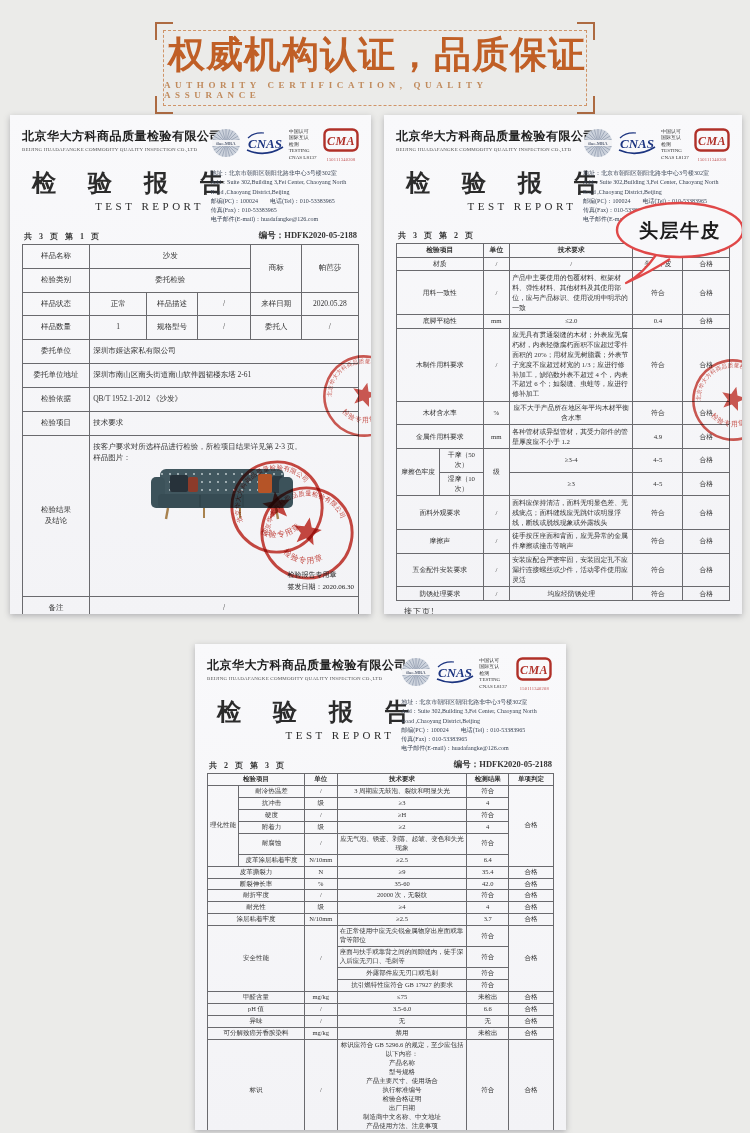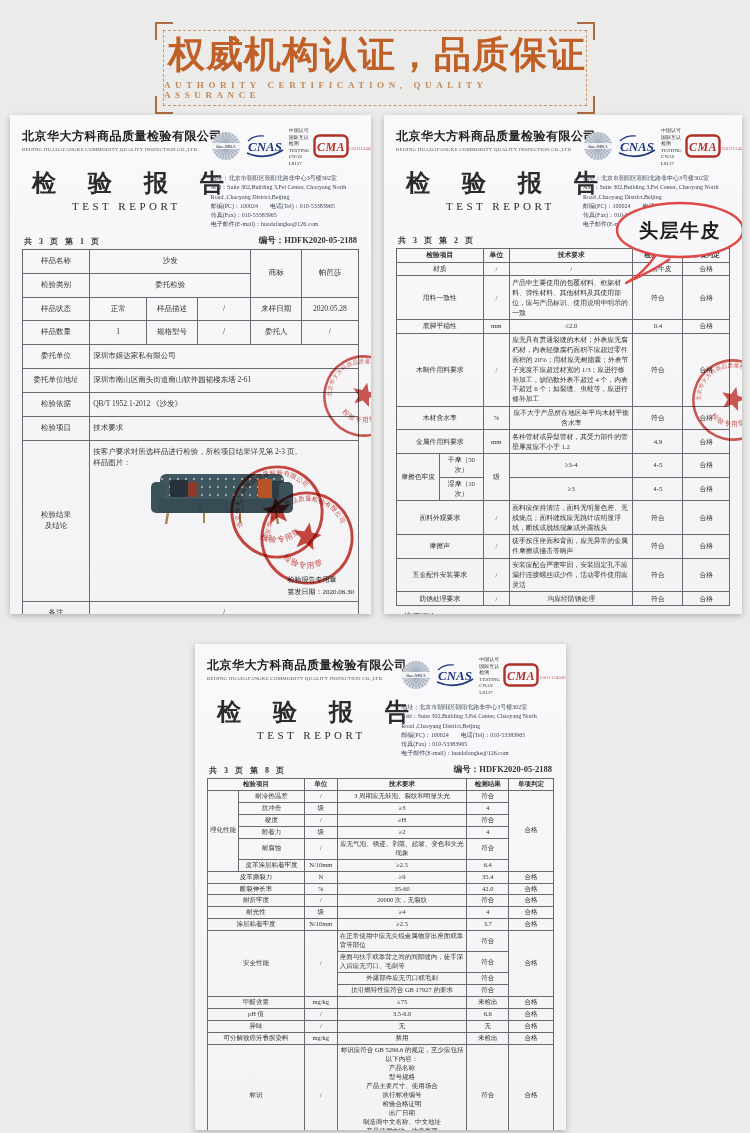--- a/index.html
+++ b/index.html
@@ -35,25 +35,25 @@
     padding:13px 12px 8px 12px;box-sizing:border-box;overflow:hidden;
   }
   #doc1{left:10px;top:115px;width:361px;height:499px;}
   #doc2{left:384px;top:115px;width:358px;height:499px;}
   #doc3{left:195px;top:644px;width:371px;height:486px;}
   .doc-head{display:flex;justify-content:space-between;}
   .dh-left{width:54%;}
   .company-cn{font-weight:bold;font-size:12px;letter-spacing:.5px;color:#1e1e1e;white-space:nowrap;}
   .company-en{font-size:5px;color:#555;margin-top:2px;letter-spacing:.2px;white-space:nowrap;}
   .report-title{font-size:24px;font-weight:bold;letter-spacing:13px;color:#2b2b2b;margin:15px 0 1px 10px;white-space:nowrap;}
-  .report-title-en{font-size:11px;letter-spacing:3.5px;color:#2b2b2b;margin-left:50px;}
+  .report-title-en{font-size:11px;letter-spacing:3.5px;color:#2b2b2b;margin-left:24px;text-align:right;}
   .dh-right{width:44%;}
   .logos{display:flex;align-items:center;gap:3px;}
   .cnas-caption{font-size:5px;line-height:1.3;color:#333;width:34px;}
-  .cma-wrap{display:flex;flex-direction:row;align-items:center;}
+  .cma-wrap{display:flex;flex-direction:column;align-items:center;}
   .cma-number{font-size:4.5px;color:#c05050;margin-top:1px;letter-spacing:.2px;}
   .addr{margin-top:7px;font-size:6px;color:#3a4455;line-height:1.55;}
   .meta-row{display:flex;justify-content:space-between;align-items:flex-end;margin-top:5px;padding:0 2px;gap:24px;}
   .page-label{font-size:8px;font-weight:bold;letter-spacing:2.5px;}
   .report-no{font-size:8.5px;font-weight:bold;}
   
   table{width:100%;border-collapse:collapse;table-layout:fixed;margin-top:2px;}
   td{
     border:1px solid #6a6a6e;text-align:center;vertical-align:middle;
     font-size:7px;line-height:1.45;color:#333;padding:2px;overflow:hidden;
@@ -550,21 +550,21 @@
           <div>地址：北京市朝阳区朝阳北路非中心3号楼302室</div>
           <div>Add：Suite 302,Building 3,Fei Center, Chaoyang North</div>
           <div>Road ,Chaoyang District,Beijing</div>
           <div>邮编(PC)：100024　　电话(Tel)：010-53383965</div>
           <div>传真(Fax)：010-53383965</div>
           <div>电子邮件(E-mail)：huadafangke@126.com</div>
         </div>
     </div>
   </div>
   <div class="meta-row">
-    <span class="page-label">共 3 页 第 8 页</span>
+    <span class="page-label">共 2 页 第 3 页</span>
     <span class="report-no">编号：HDFK2020-05-2188</span>
   </div>
   <table class="detail-table">
       <colgroup>
         <col style="width: 9%;">
         <col style="width: 19%;">
         <col style="width: 9.5%;">
         <col style="width: 37.5%;">
         <col style="width: 12%;">
         <col style="width: 13%;">

